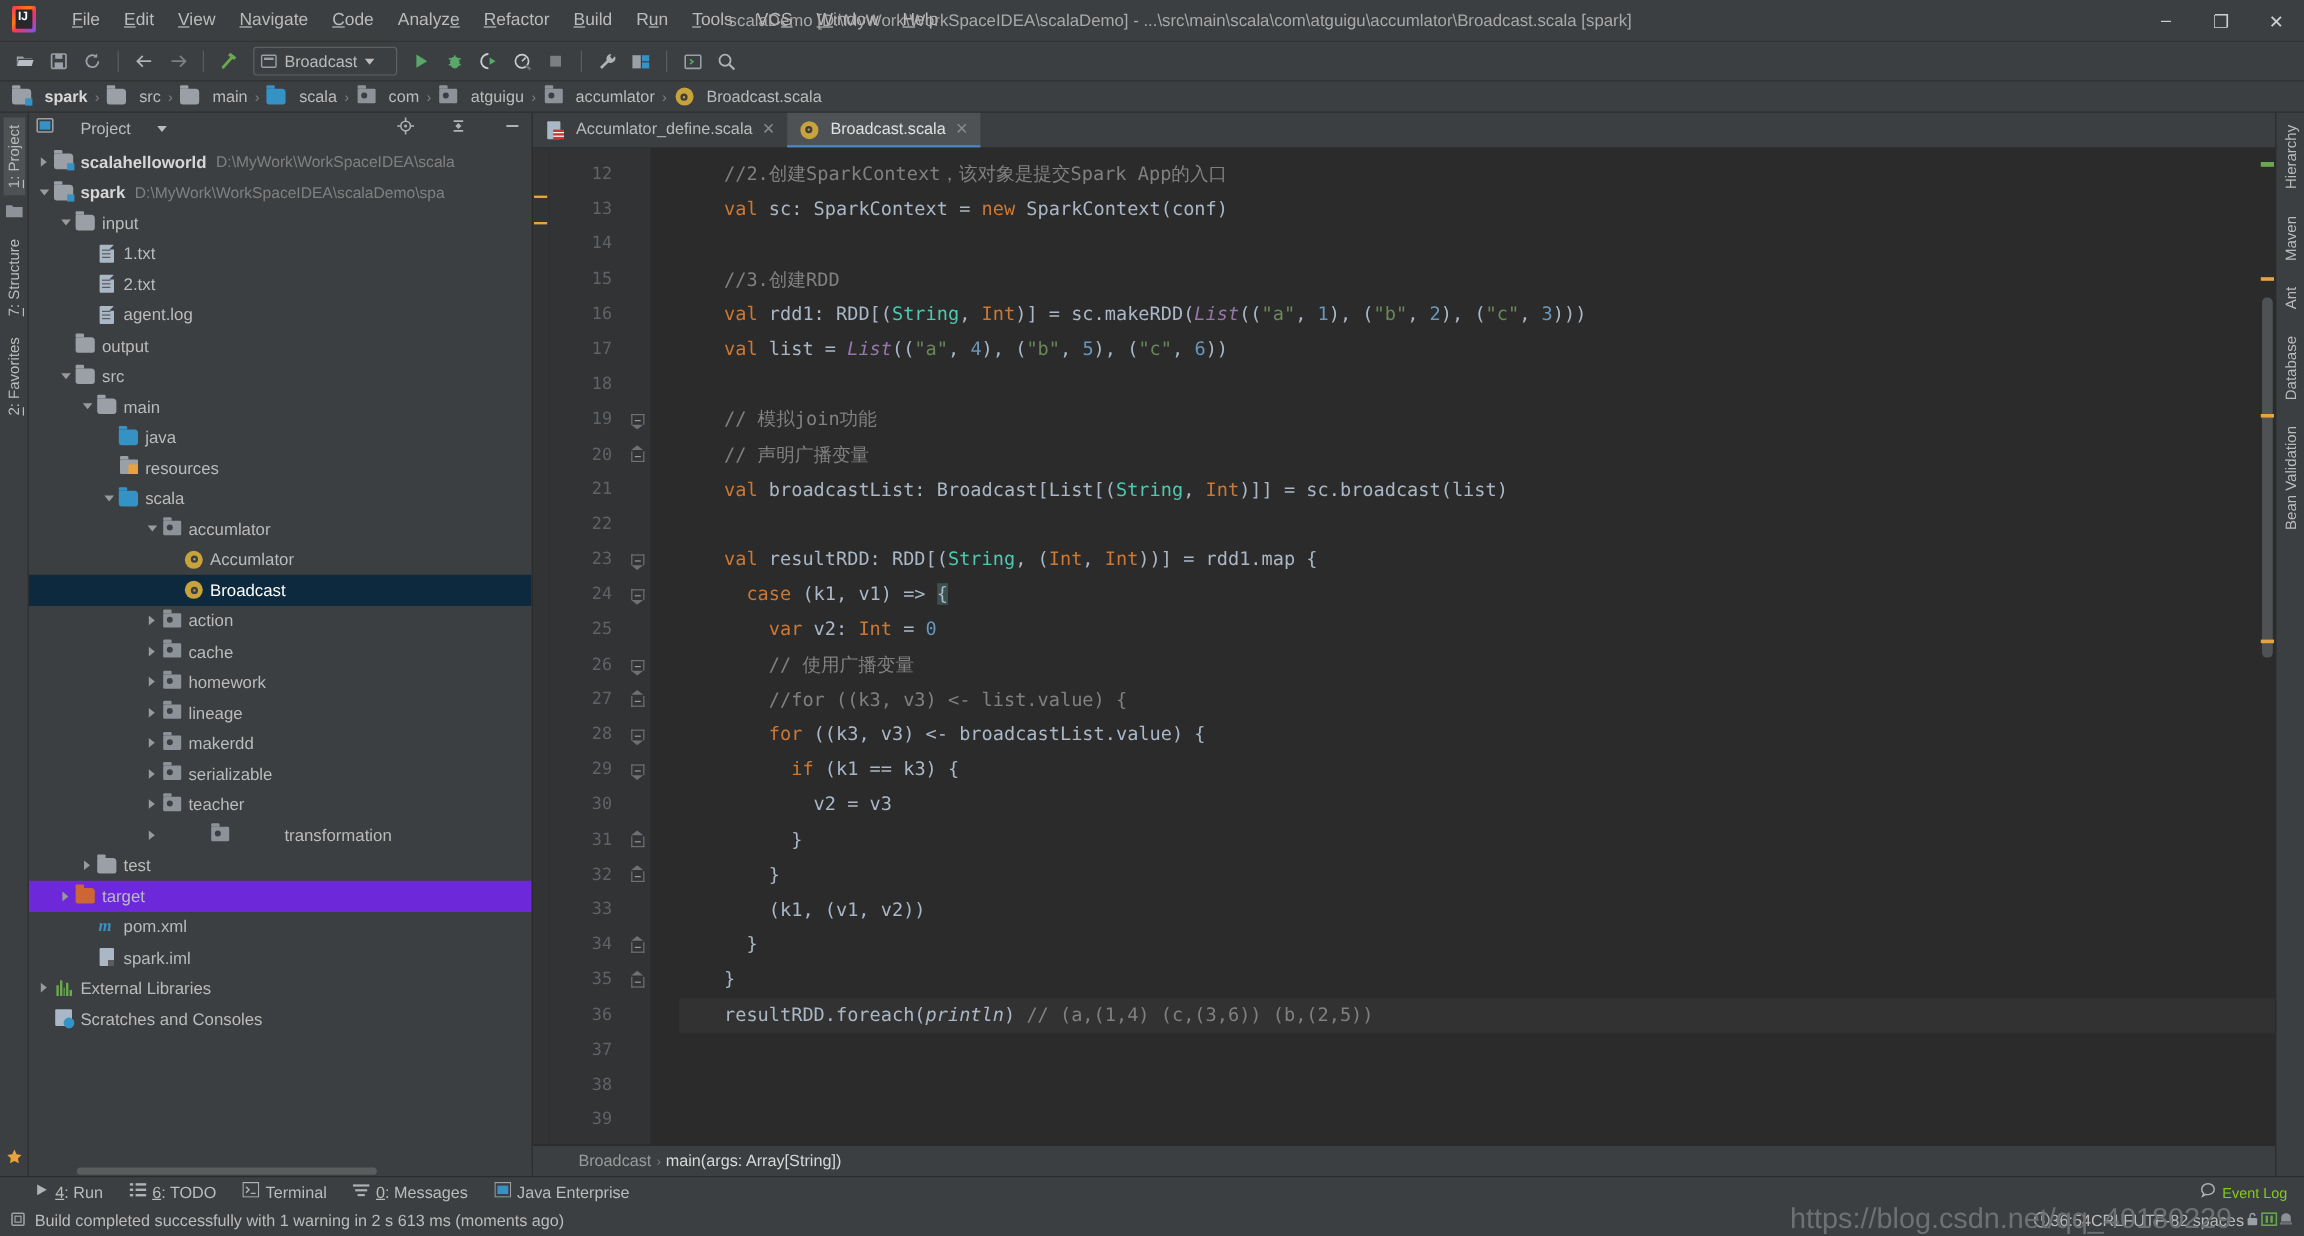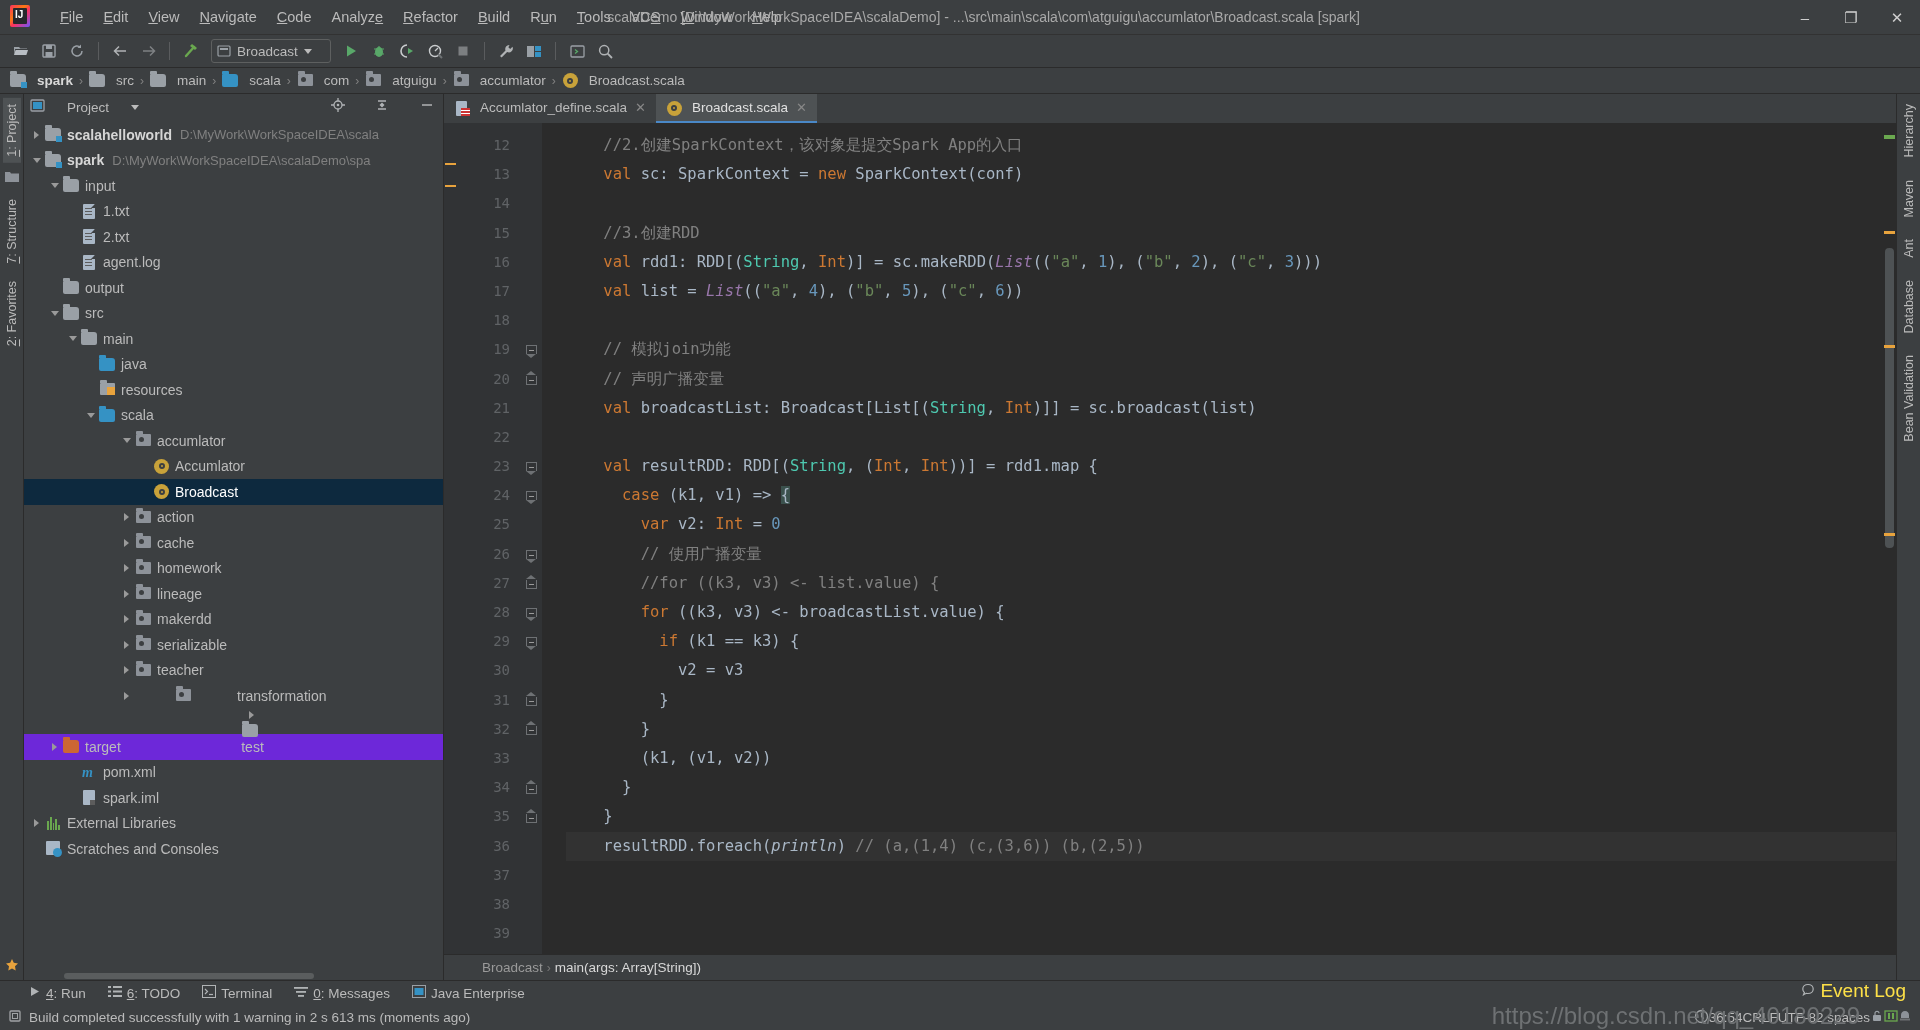--- a/index.html
+++ b/index.html
@@ -205,21 +205,21 @@
   .statusbar {
     height: 25px; background: #3c3f41; display: flex; align-items: center;
     padding: 0 8px; flex: none; font-size: 13.5px; color: #bbbbbb; position: relative;
   }
   .status-left { display:flex; align-items:center; gap:7px;}
   .status-right { position:absolute; right:8px; display:flex; align-items:center; gap:0;}
   .watermark {
     position: absolute; right: 60px; bottom: 0; color: #6e7173; font-size: 24px;
     font-family: "Liberation Sans", sans-serif; pointer-events: none; white-space: nowrap;
   }
-  .eventlog { position:absolute; right: 14px; bottom: 28px; display:flex; align-items:center; gap:5px; font-size:19px; color:#fde047;}
+  .eventlog { position:absolute; right: 14px; bottom: 28px; display:flex; align-items:center; gap:5px; font-size:12px; color:#84cc16;}
 </style>
 </head>
 <body>
 
 <div id="app">
 
   <div class="titlebar">
     <div class="ij-logo">
       <div class="sq"></div>
         <div class="inner"></div>
@@ -629,21 +629,21 @@
             </span>
             <span class="lbl">teacher</span>
           </div>
           <div class="row" style="padding-left: 96px; gap: 40px;">
             <span class="arrow closed"></span>
             <span class="ico">
               <span class="ico-pkg"></span>
             </span>
             <span class="lbl">transformation</span>
           </div>
-          <div class="row" style="padding-left: 42px; flex-direction: column;">
+          <div class="row" style="padding-left: 42px;">
             <span class="arrow closed"></span>
             <span class="ico">
               <span class="ico-folder"></span>
             </span>
             <span class="lbl">test</span>
           </div>
           <div class="row target-hl" style="padding-left: 24px;">
             <span class="arrow closed"></span>
             <span class="ico">
               <span class="ico-folder orange"></span>

